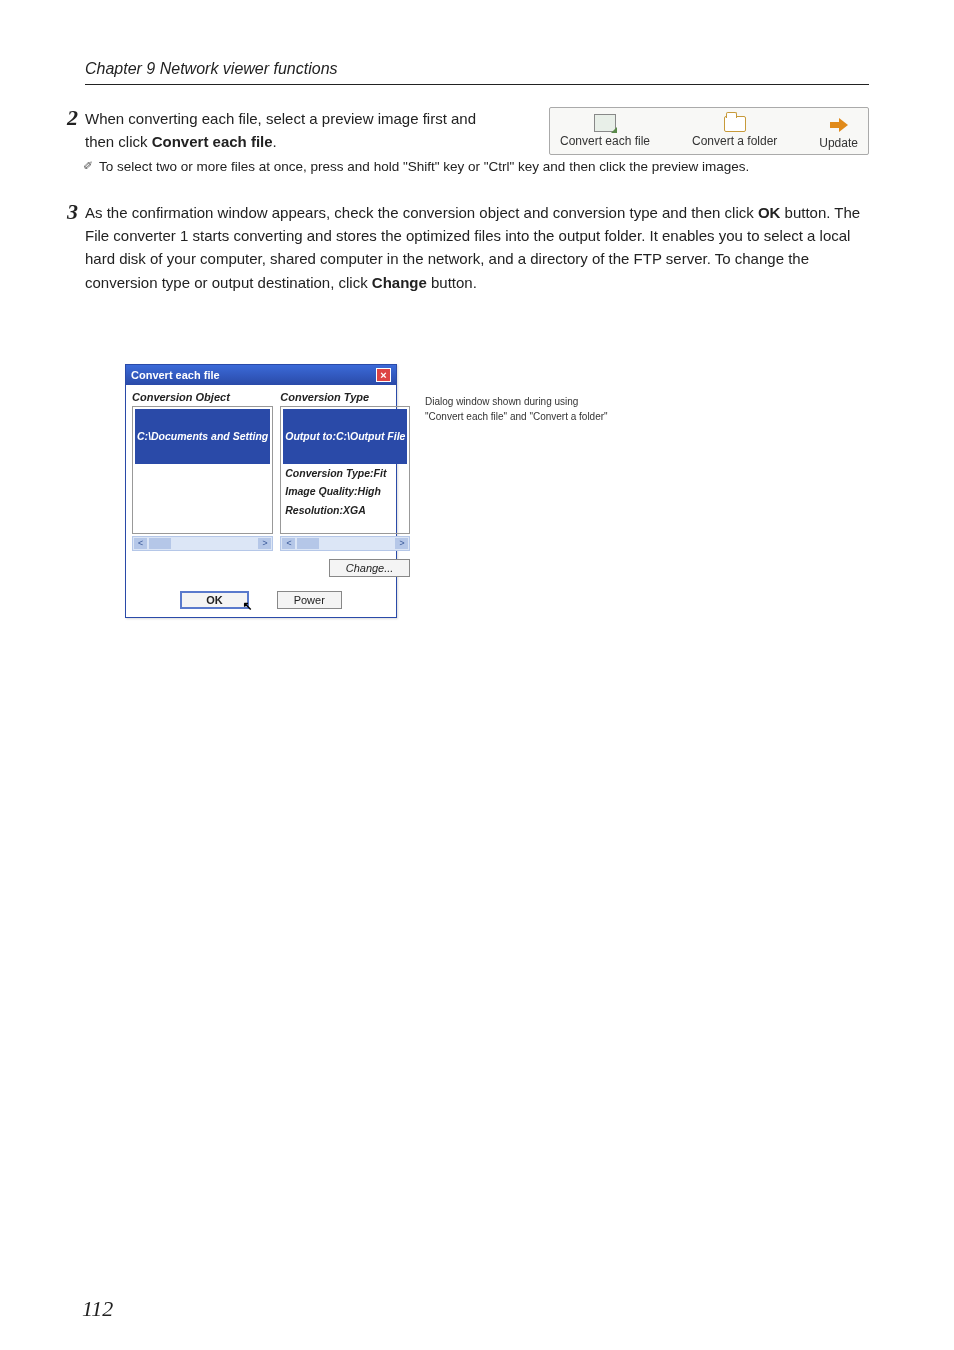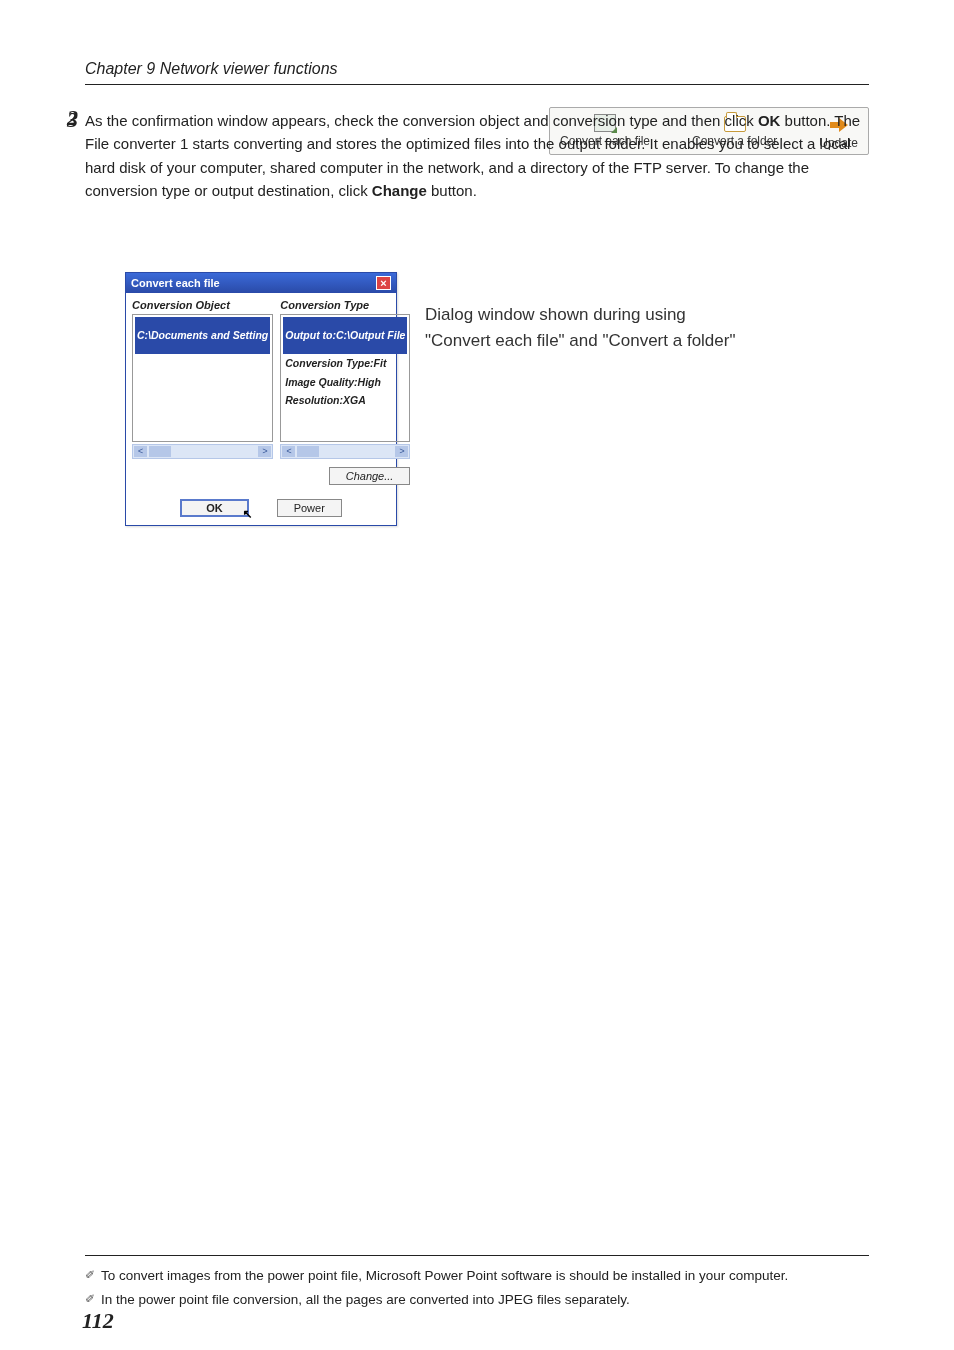--- a/index.html
+++ b/index.html
@@ -136,73 +136,77 @@
     line-height:12px;text-align:center;font-weight:bold;font-size:11px;
   }
   .dlg-body { padding: 6px 6px 8px 6px; }
   .dlg-cols { display:flex; gap:7px;font-style:italic; }
   .dlg-col { flex:1; }
   .dlg-col-head { font-weight:bold; font-size:11px; margin-bottom:3px;}
   .dlg-list {
     border:1px solid #999; height:128px; padding:2px; font-weight:bold;
     font-size:10.5px; overflow:hidden; line-height:1.6;
   }
-  .hl-row { background:#2a4aa8; color:#fff; padding:10px 2px; white-space:nowrap; }
+  .hl-row { background:#2a4aa8; color:#fff; padding:19px 2px; white-space:nowrap; }
   .plain-row { padding:1px 2px; white-space:nowrap; }
   .dlg-scroll {
     height:15px;margin-top:2px;border:1px solid #b5c7e8;background:#dce6f6;
     display:flex;align-items:center;justify-content:space-between;padding:0 1px;
   }
   .sc-btn { width:13px;height:11px;background:#b5c7e8;text-align:center;line-height:10px;font-size:9px;color:#3a5a9a;}
   .sc-thumb { width:22px;height:11px;background:#b5c7e8;margin-left:2px;}
   .dlg-change { text-align:right; margin-top:8px; }
   .win-btn {
     display:inline-block;border:1px solid #888;padding:2px 16px;background:#f4f4f4;
     font-size:11px;font-weight:normal;
   }
   .dlg-okcancel { display:flex;justify-content:center;gap:28px;margin-top:14px;}
   .ok-btn { border:2px solid #5a7acc; padding:1px 24px;position:relative;font-weight:bold;}
   .cursor {
     position:absolute;right:-6px;bottom:-6px;font-size:12px;color:#000;
   }
   .dialog-caption {
-    font-size: 17px;
+    font-size: 10px;
     line-height: 1.5;
     margin-top: 30px;
     color: #333;
   }
   .footer-area {
     position: absolute;
     left: 85px;
     right: 85px;
     bottom: 36px;
   }
   .foot-hr { border:none;border-top:1px solid #222;margin-bottom:10px;}
   .foot-note {
     font-size:13.5px; line-height:1.5; position:relative; padding-left:16px; margin-bottom:4px;
   }
   .foot-note::before {
     content:"✐"; position:absolute; left:0; top:0; font-size:12px; color:#555;
   }
   .page-num {
-    position:absolute; left:82px; bottom:16px;
+    position:absolute; left:82px; bottom:28px;
     font-family: Georgia, "Times New Roman", serif;
-    font-style: italic; font-weight: bold; font-size: 22px;
+    font-style: italic; font-weight: normal; font-size: 22px;
   }
 </style>
 </head>
 <body>
 
 <div class="page">
 
   <div class="chapter-header">Chapter 9 Network viewer functions</div>
 
   <div class="step-row">
     <span class="step-num">2</span>
     <div class="step-body">
+      <div class="step2-text">
+        <span>When converting each file, select a preview image first and then click </span><span class="bold">Convert each file</span><span>.</span>
+      </div>
+      <div class="note">To select two or more files at once, press and hold "Shift" key or "Ctrl" key and then click the preview images.</div>
     </div>
 
     <div class="toolbar-img">
       <div class="tb-btn">
         <div class="ic-box"></div>
         <span>Convert each file</span>
       </div>
       <div class="tb-btn">
         <div class="ic-folder"></div>
         <span>Convert a folder</span>
@@ -269,21 +273,16 @@
         </div>
       </div>
     </div>
 
     <div class="dialog-caption">
       <div>Dialog window shown during using</div>
       <div>"Convert each file" and "Convert a folder"</div>
     </div>
   </div>
 
-  <div class="footer-area">
-    <hr class="foot-hr">
-    <div class="foot-note">To convert images from the power point file, Microsoft Power Point software is should be installed in your computer.</div>
-    <div class="foot-note">In the power point file conversion, all the pages are converted into JPEG files separately.</div>
-  </div>
 
   <div class="page-num">112</div>
 
 </div>
 
 </body></html>

